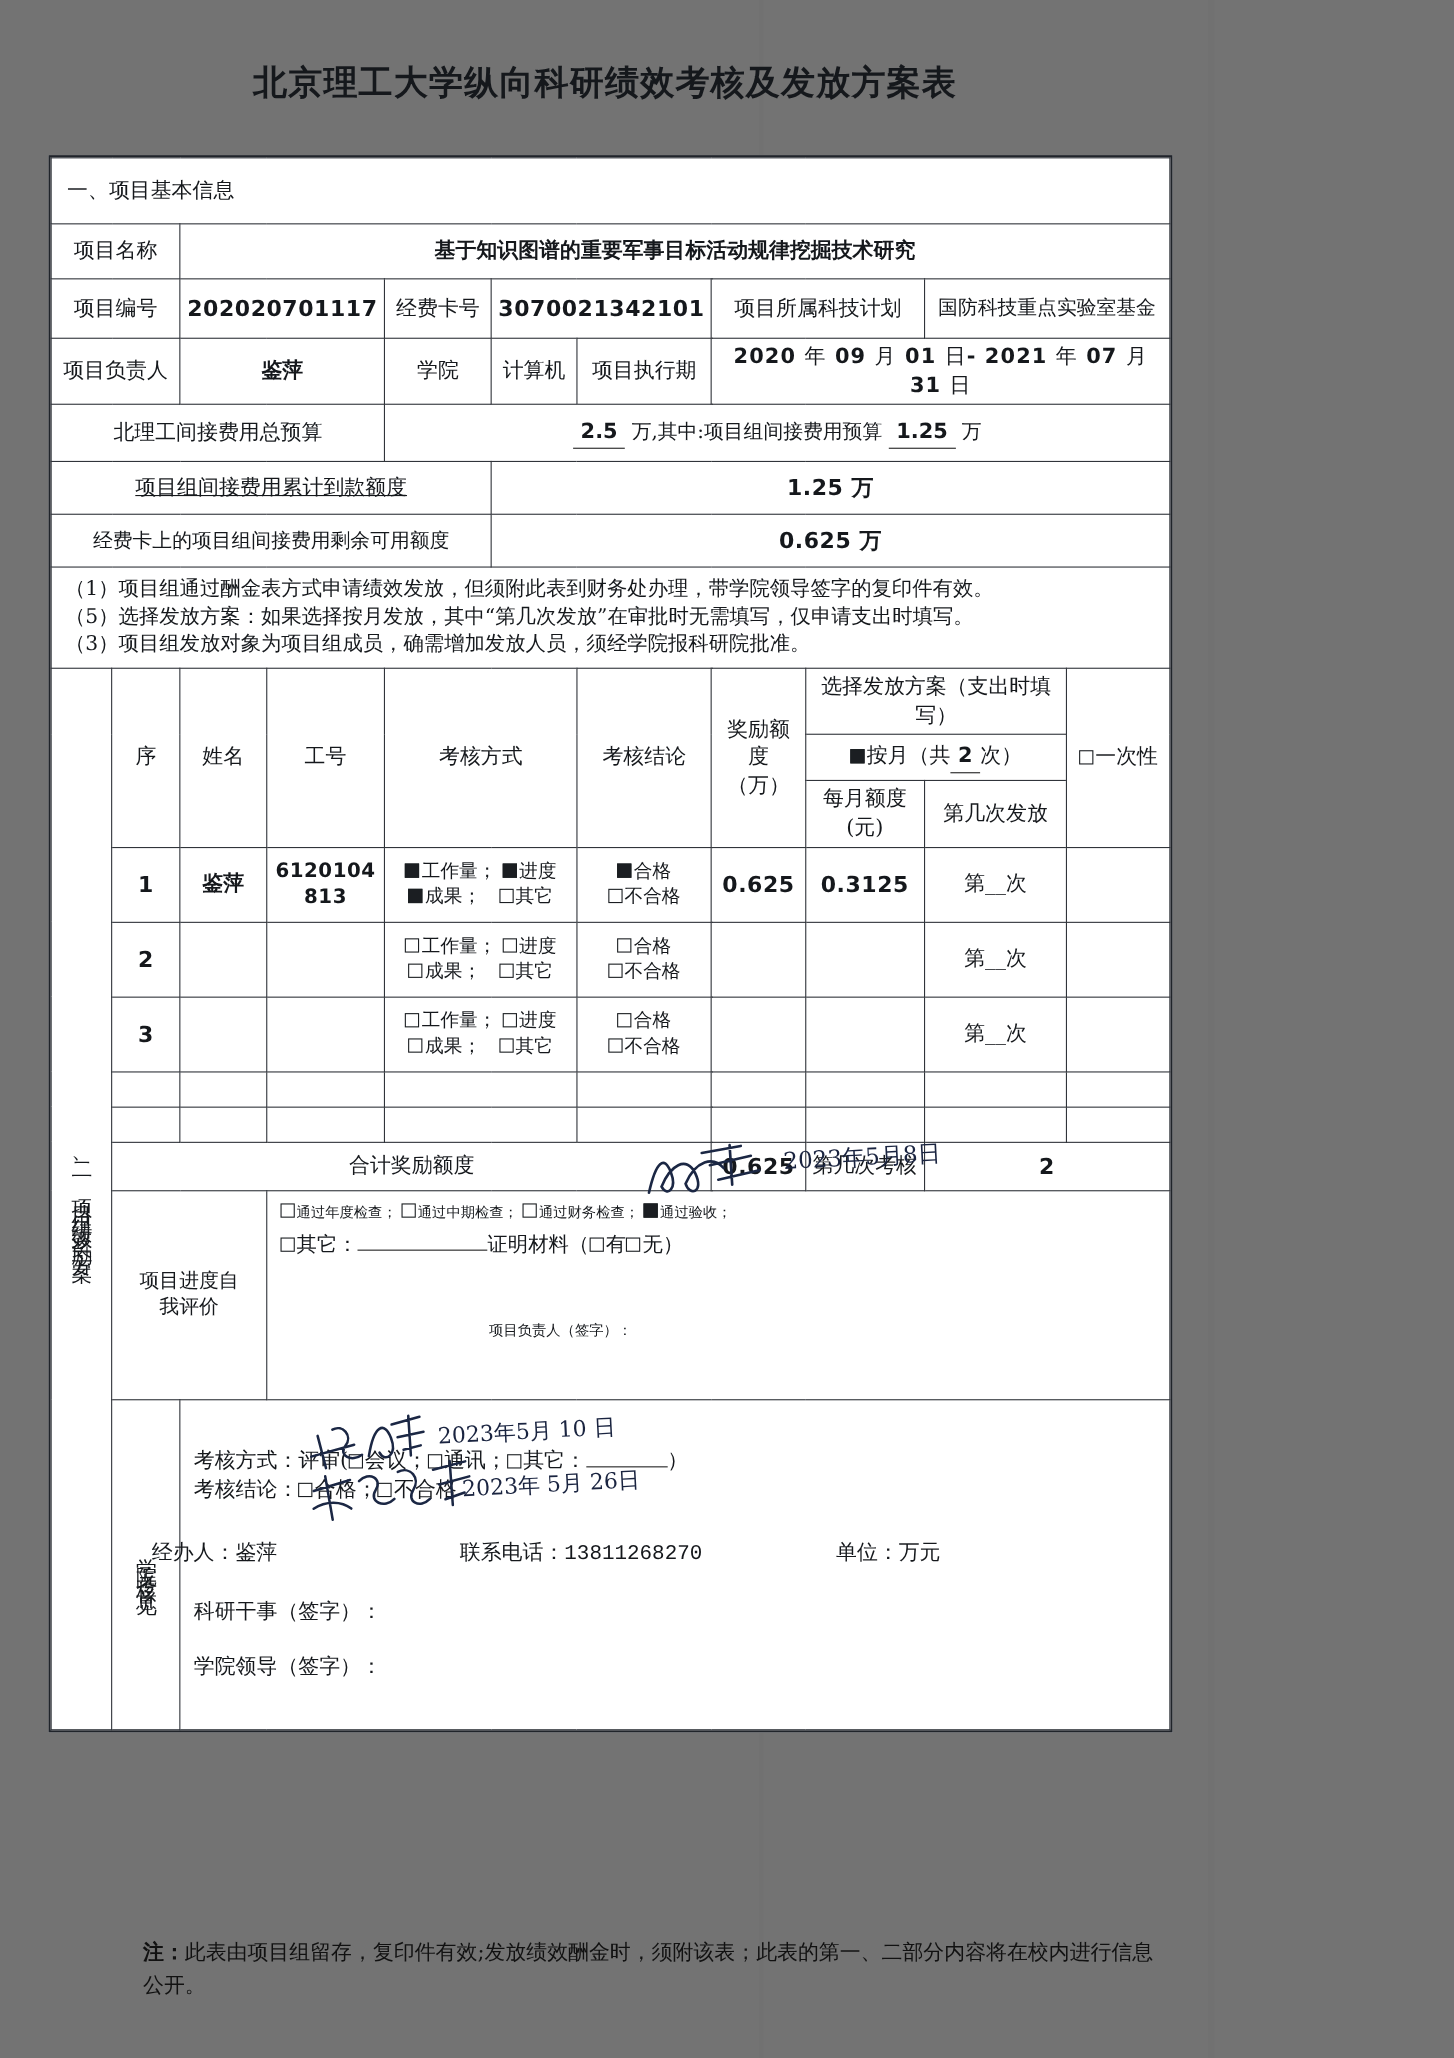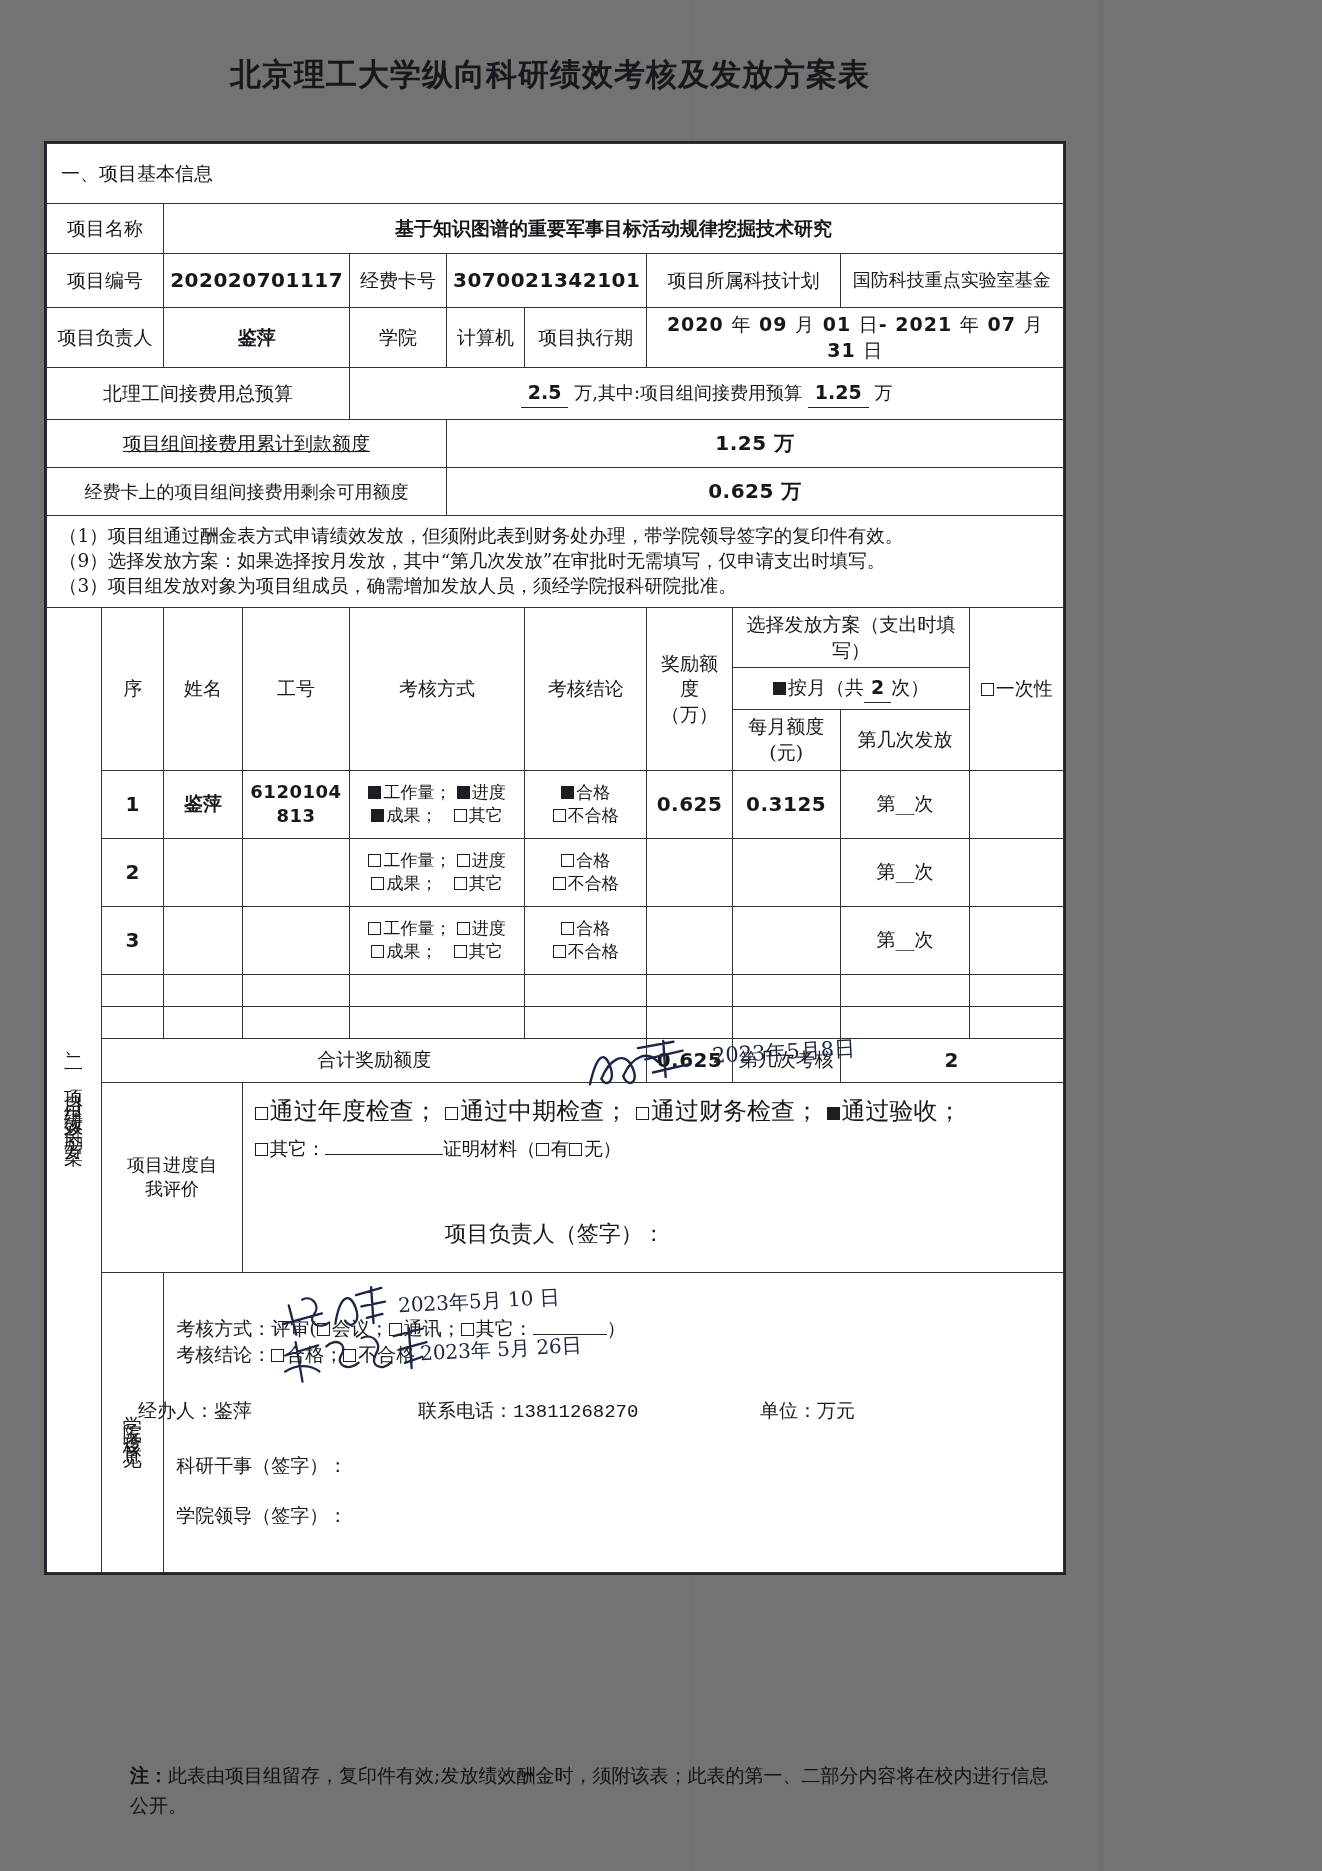--- a/index.html
+++ b/index.html
@@ -236,21 +236,21 @@
       </tr>
 
       <tr>
         <td class="lbl" colspan="5" style="height:48px;font-size:18px;">经费卡上的项目组间接费用剩余可用额度</td>
         <td class="num" colspan="9">0.625 万</td>
       </tr>
 
       <tr>
         <td class="notes" colspan="14">
           <div>（1）项目组通过酬金表方式申请绩效发放，但须附此表到财务处办理，带学院领导签字的复印件有效。</div>
-          <div>（9）选择发放方案：如果选择按月发放，其中“第几次发放”在审批时无需填写，仅申请支出时填写。</div>
+          <div>（5）选择发放方案：如果选择按月发放，其中“第几次发放”在审批时无需填写，仅申请支出时填写。</div>
           <div>（3）项目组发放对象为项目组成员，确需增加发放人员，须经学院报科研院批准。</div>
         </td>
       </tr>
 
       <tr>
         <td rowspan="11" style="width:42px;padding:0;">
           <div class="vert">二、项目组绩效奖励方案</div>
         </td>
         <td rowspan="3" class="hdr" style="width:46px;">序</td>
         <td rowspan="3" class="hdr" style="width:76px;">姓名</td>
@@ -382,30 +382,30 @@
         <td colspan="2" class="lbl">第几次考核</td>
         <td colspan="2" class="num">2</td>
       </tr>
 
       <tr>
         <td colspan="2" class="lbl" style="width:120px;font-size:18px;">
           <div>项目进度自</div>
           <div>我评价</div>
         </td>
         <td colspan="11" style="text-align:left;padding:10px 12px;height:190px;vertical-align:top;">
-          <div class="optline" style="font-size:24px;">
+          <div class="optline" style="font-size:13px;">
             <span class="cb"></span><span>通过年度检查；</span>
             <span class="cb"></span><span>通过中期检查；</span>
             <span class="cb"></span><span>通过财务检查；</span>
             <span class="cb on"></span><span>通过验收；</span>
           </div>
           <div class="optline" style="font-size:18.5px;margin-top:6px;">
             <span class="cb"></span><span>其它：</span><span class="blankline"></span><span>证明材料（</span><span class="cb"></span><span>有</span><span class="cb"></span><span>无</span><span>）</span>
           </div>
-          <div style="margin-top:56px;padding-left:190px;font-size:22px;position:relative;">
+          <div style="margin-top:56px;padding-left:190px;font-size:13px;position:relative;">
             <span>项目负责人（签字）：</span>
             <span style="display:inline-block;width:340px;"></span>
           </div>
         </td>
       </tr>
 
       <tr>
         <td style="width:42px;padding:0;">
           <div class="vert">学院考核意见</div>
         </td>

